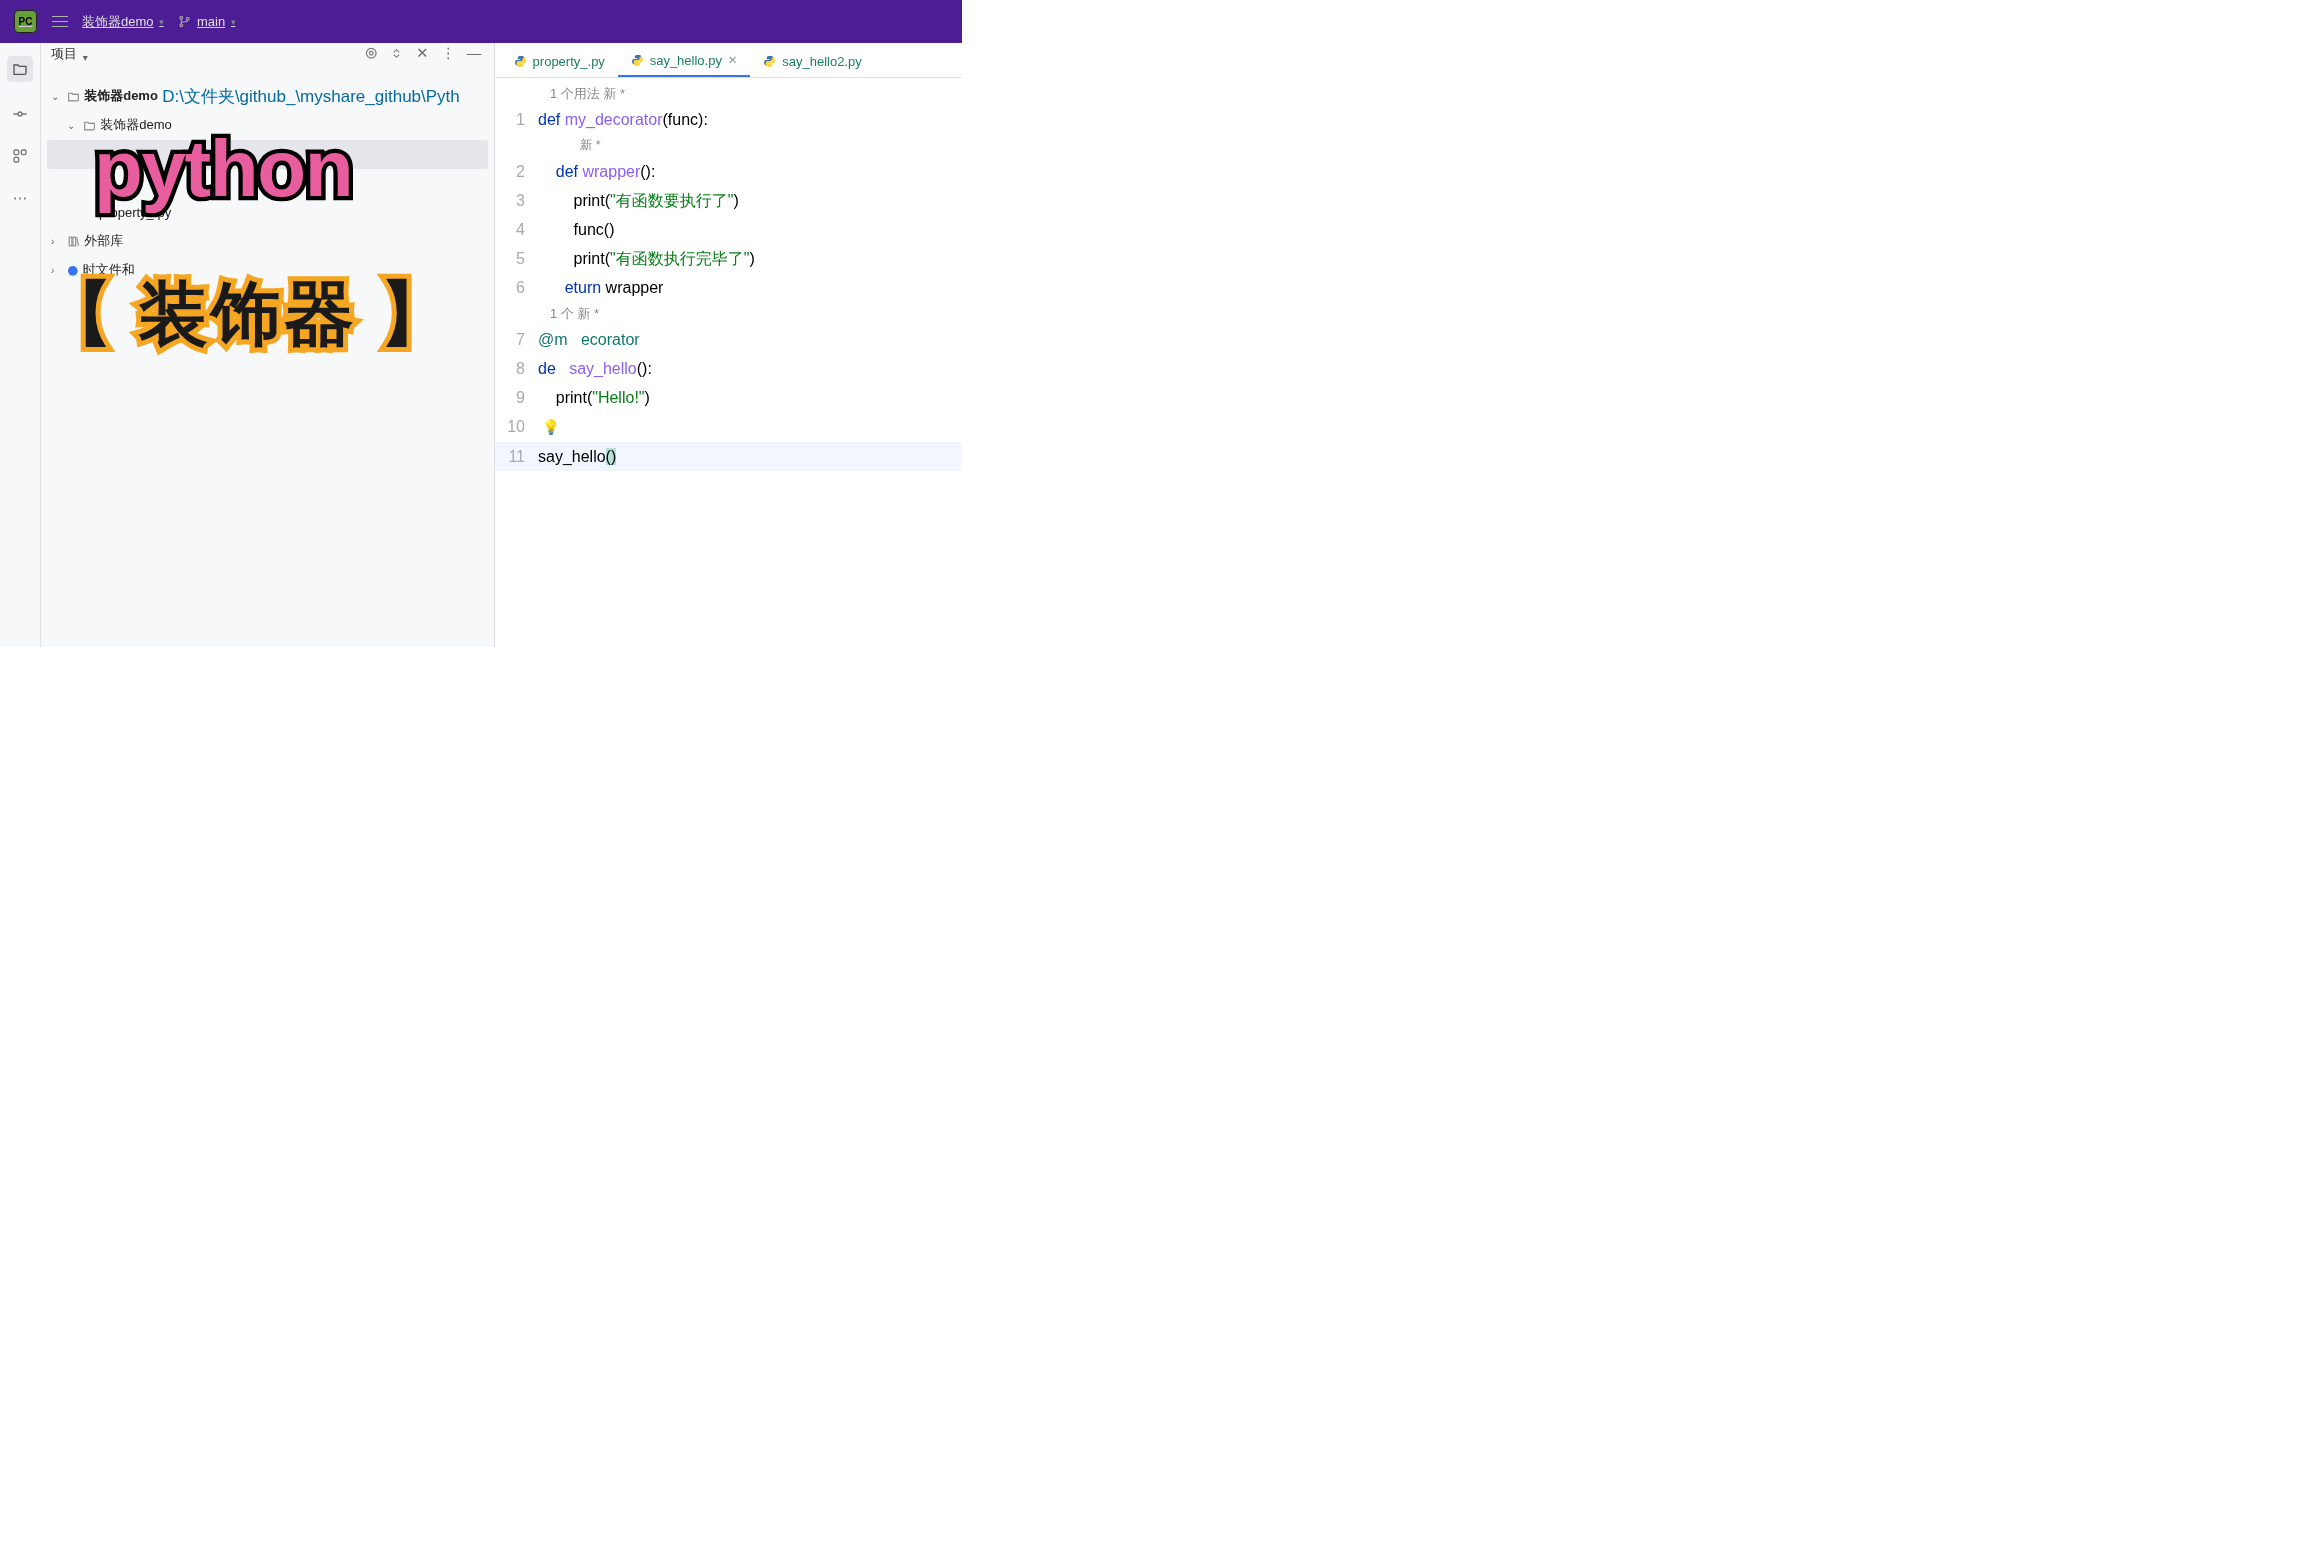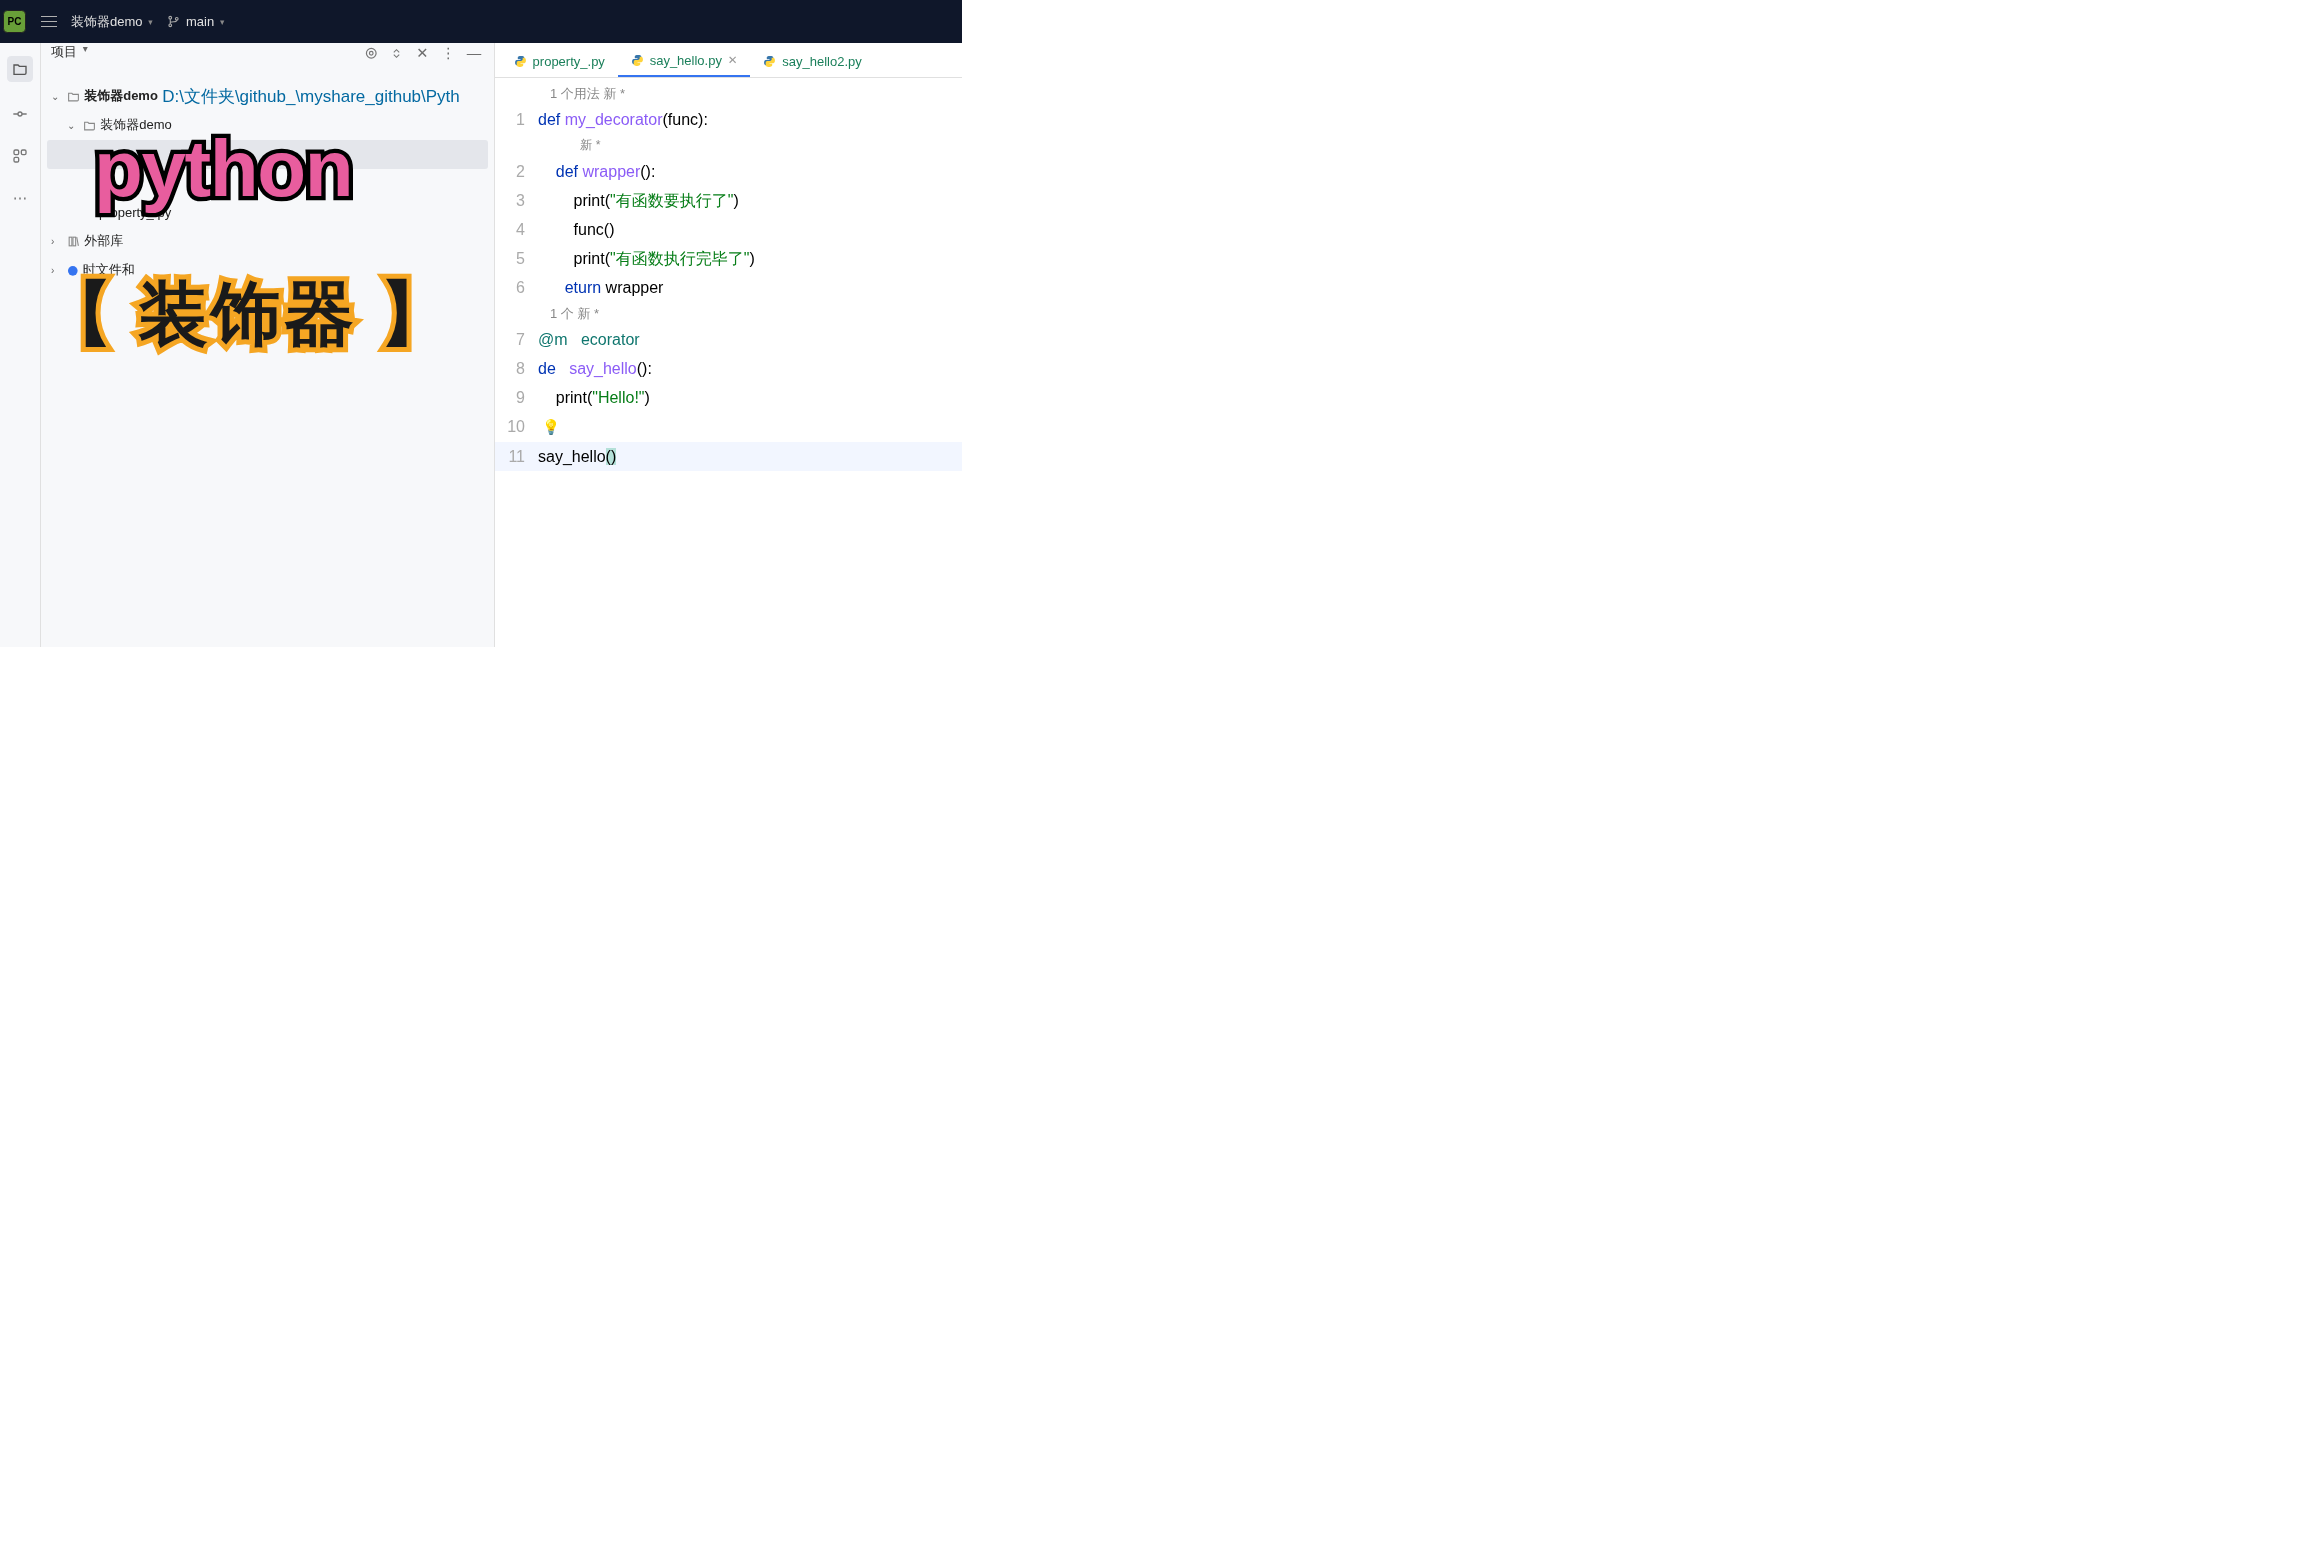--- a/index.html
+++ b/index.html
@@ -1,34 +1,34 @@
 <!DOCTYPE html>
 <html style="font-size:11.6px"><head>
 <meta charset="utf-8">
 <style>
 * { margin:0; padding:0; box-sizing:border-box; font-family: -apple-system, "Segoe UI", "Microsoft YaHei", sans-serif; }
 body { width:962px; height:647px; background:#fff; overflow:hidden; position:relative; }
 
 
-.topbar { height:43px; background:#0f172a; display:flex; align-items:center; color:#d0d0d0; padding:0 3px; gap:14.5px; }
+.topbar { height:43px; background:#4c1d95; display:flex; align-items:center; color:#d0d0d0; padding:0 14px; gap:14.5px;text-decoration:underline; }
 .logo { width:23px; height:23px; border-radius:4.3px; background:#689f38; display:flex; align-items:center; justify-content:center; font-weight:bold; font-size:10px; color:#000; border:1.4px solid #222; }
 .hamburger { display:flex; flex-direction:column; gap:3.6px; cursor:pointer; }
 .hamburger span { width:16px; height:1.4px; background:#b0b0b0; }
 .top-drop { display:flex; align-items:center; gap:5.8px; cursor:pointer; font-size:13px; color:#e0e0e0; }
 .chev-down { font-size:8.7px; color:#888; }
 .branch-icon { font-size:13px; color:#aaa; }
 
 
 .leftrail { position:absolute; left:0; top:43px; bottom:0; width:41px; background:#f7f8fa; border-right:0.7px solid #e0e0e0; display:flex; flex-direction:column; align-items:center; padding-top:13px; gap:22px; }
 .rail-ic { width:20px; height:20px; color:#6e6e6e; display:flex; align-items:center; justify-content:center; }
 .rail-ic.active { background:#e4e6eb; border-radius:4.3px; padding:2.9px; width:26px; height:26px; }
 
 
 .sidebar { position:absolute; left:41px; top:43px; bottom:0; width:454px; background:#f7f8fa; border-right:0.7px solid #e0e0e0; }
-.side-head { height:36px; display:flex; align-items:flex-start; padding:0 10px; gap:5.8px; }
+.side-head { height:36px; display:flex; align-items:flex-end; padding:16px 10px; gap:5.8px; }
 .side-head .title { font-size:13px; color:#333; }
 .side-head .spacer { flex:1; }
 .side-ic { width:20px; height:20px; color:#6e6e6e; display:flex; align-items:center; justify-content:center; font-size:14.5px; cursor:pointer; }
 .tree { padding:2.9px 0; font-size:13px; color:#222; }
 .tree-row { display:flex; align-items:center; height:29px; padding-left:10px; gap:4.3px; cursor:pointer; }
 .tree-row .arr { width:11.6px; color:#666; font-size:10px; }
 .tree-row.d1 { padding-left:26px; }
 .tree-row.d2 { padding-left:42px; }
 .tree-row.sel { background:#e4e6eb; border-radius:2.9px; margin:0 5.8px; }
 .folder-ic { color:#888; }

